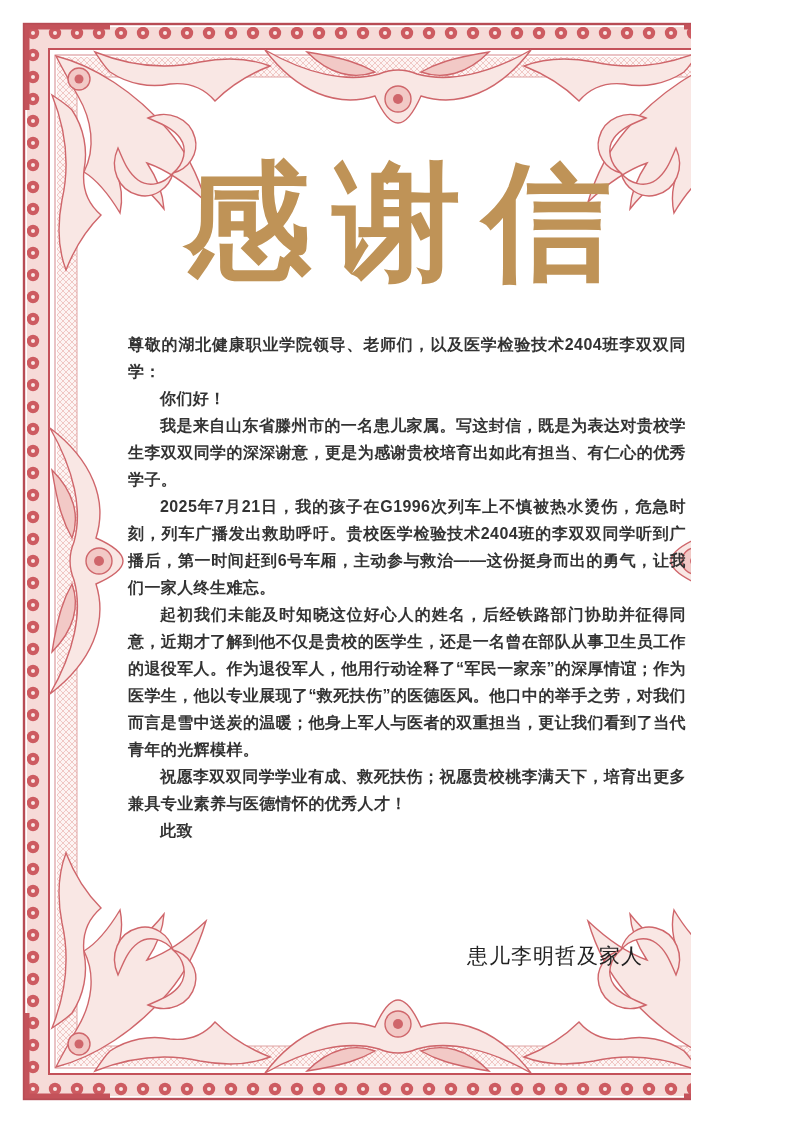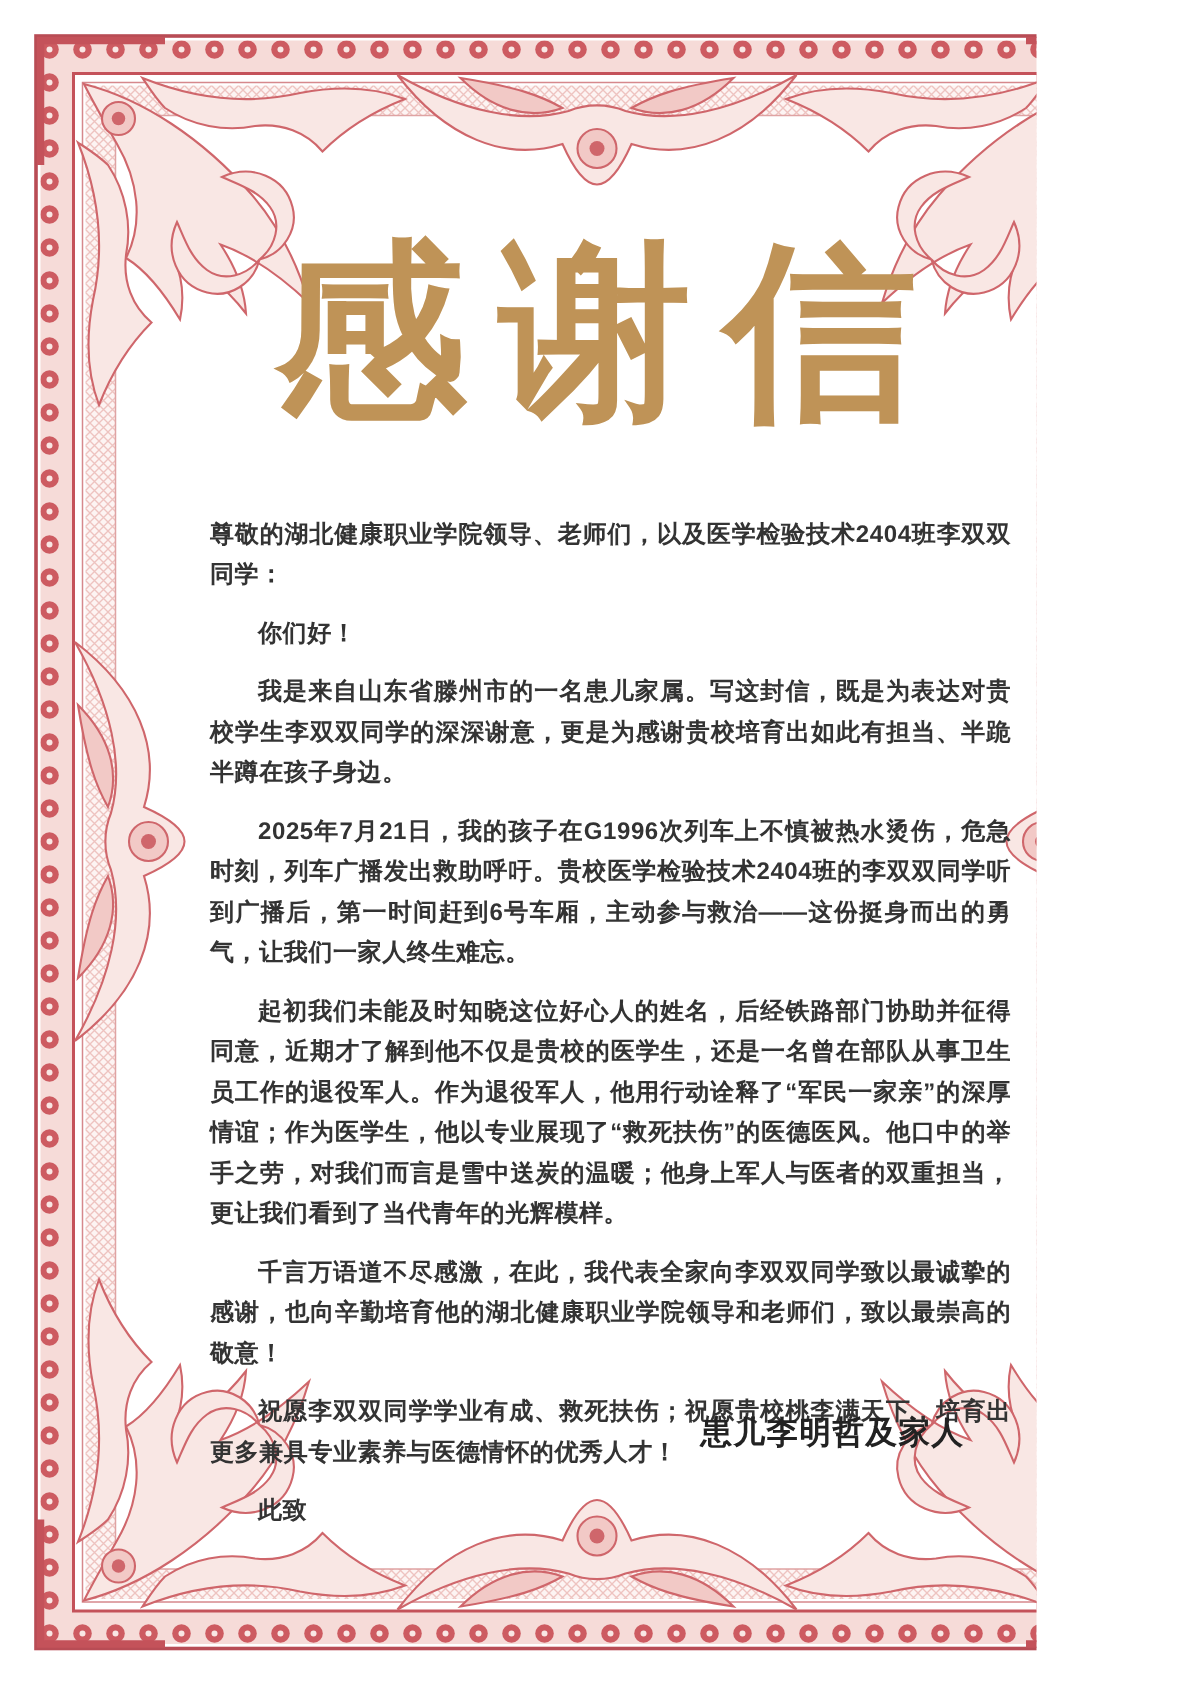--- a/index.html
+++ b/index.html
@@ -26,28 +26,28 @@
   .letter-body{
     position:absolute;
     left:128px;top:331px;width:558px;
     font-size:16px;
     line-height:27px;
     letter-spacing:0.4px;
     color:#333333;
     font-weight:600;
     text-align:justify;
   }
-  .letter-body p{margin:12px;}
+  .letter-body p{margin:0;}
   .letter-body p.indent{text-indent:2em;}
   .signature-block{
     position:absolute;
     left:425px;top:941px;width:260px;
     text-align:center;
     color:#222222;
-    font-weight:700;
+    font-weight:400;
   }
   .signature-name{font-size:21px;line-height:30px;letter-spacing:1px;}
   .signature-date{font-size:21px;line-height:30px;margin-top:9px;letter-spacing:1px;}
 </style>
 </head>
 <body>
 
 <div class="page">
 
   <svg class="frame-svg" viewBox="0 0 794 1123" xmlns="http://www.w3.org/2000/svg" aria-hidden="true">
@@ -108,24 +108,23 @@
     <use href="#midv" transform="translate(794,0) scale(-1,1)"></use>
     <use href="#midv" transform="translate(959,0) rotate(90)"></use>
     <use href="#midv" transform="translate(0,1123) scale(1,-1) translate(959,0) rotate(90)"></use>
   </svg>
 
   <div class="letter-title">感谢信</div>
 
   <div class="letter-body">
     <p>尊敬的湖北健康职业学院领导、老师们，以及医学检验技术2404班李双双同学：</p>
     <p class="indent">你们好！</p>
-    <p class="indent">我是来自山东省滕州市的一名患儿家属。写这封信，既是为表达对贵校学生李双双同学的深深谢意，更是为感谢贵校培育出如此有担当、半跪半蹲在孩子身边。</p>
+    <p class="indent">我是来自山东省滕州市的一名患儿家属。写这封信，既是为表达对贵校学生李双双同学的深深谢意，更是为感谢贵校培育出如此有担当、有仁心的优秀学子。</p>
     <p class="indent">2025年7月21日，我的孩子在G1996次列车上不慎被热水烫伤，危急时刻，列车广播发出救助呼吁。贵校医学检验技术2404班的李双双同学听到广播后，第一时间赶到6号车厢，主动参与救治——这份挺身而出的勇气，让我们一家人终生难忘。</p>
     <p class="indent">起初我们未能及时知晓这位好心人的姓名，后经铁路部门协助并征得同意，近期才了解到他不仅是贵校的医学生，还是一名曾在部队从事卫生员工作的退役军人。作为退役军人，他用行动诠释了“军民一家亲”的深厚情谊；作为医学生，他以专业展现了“救死扶伤”的医德医风。他口中的举手之劳，对我们而言是雪中送炭的温暖；他身上军人与医者的双重担当，更让我们看到了当代青年的光辉模样。</p>
-    <p class="indent">千言万语道不尽感激，在此，我代表全家向李双双同学致以最诚挚的感谢，也向辛勤培育他的湖北健康职业学院领导和老师们，致以最崇高的敬意！</p>
     <p class="indent">祝愿李双双同学学业有成、救死扶伤；祝愿贵校桃李满天下，培育出更多兼具专业素养与医德情怀的优秀人才！</p>
     <p class="indent">此致</p>
 
   </div>
 
   <div class="signature-block">
     <div class="signature-name">患儿李明哲及家人</div>
   </div>
 
 </div>

